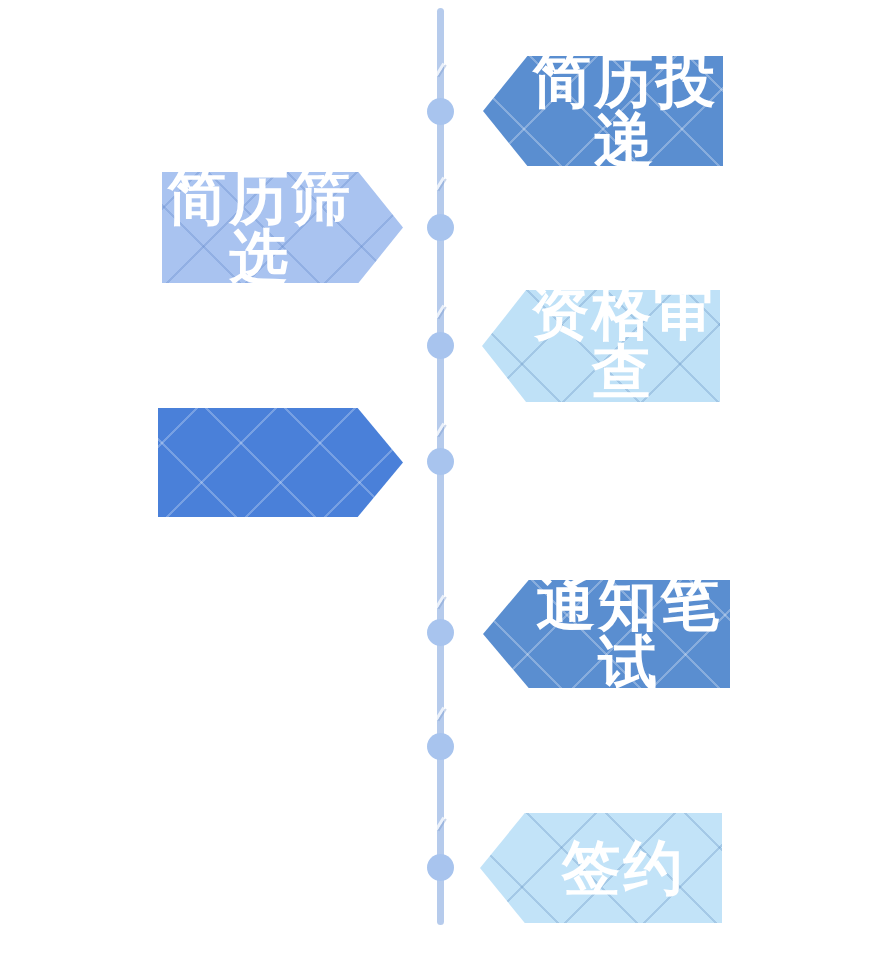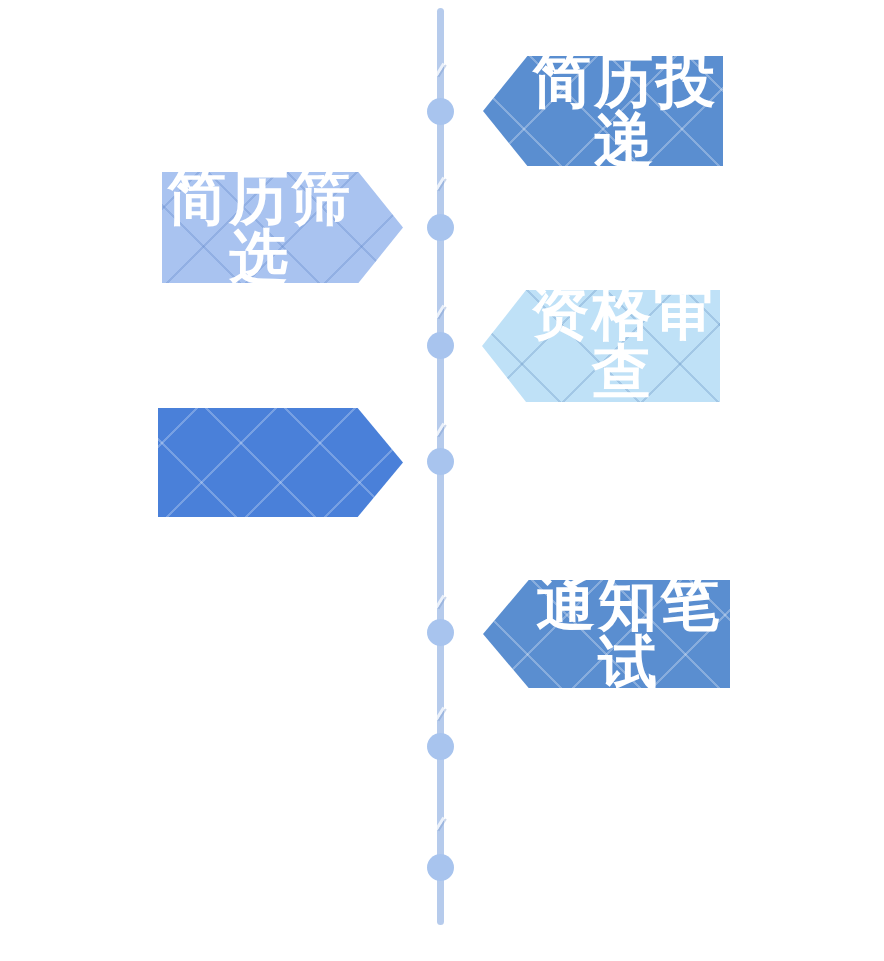--- a/index.html
+++ b/index.html
@@ -154,14 +154,18 @@
   <div class="banner left b4">
     <div class="shape tone-dark" style="background-color: rgb(74, 128, 217);"></div>
   </div>
 
   <div class="banner right b5">
     <div class="shape tone-medium" style="background-color: rgb(90, 142, 208);"></div>
     <div class="label">通知笔试</div>
   </div>
 
 
+  <div class="banner right b7">
+    <div class="shape tone-lightest" style="background-color: rgb(194, 227, 248);"></div>
+    <div class="label">签约</div>
+  </div>
 
 </div>
 
 </body></html>

